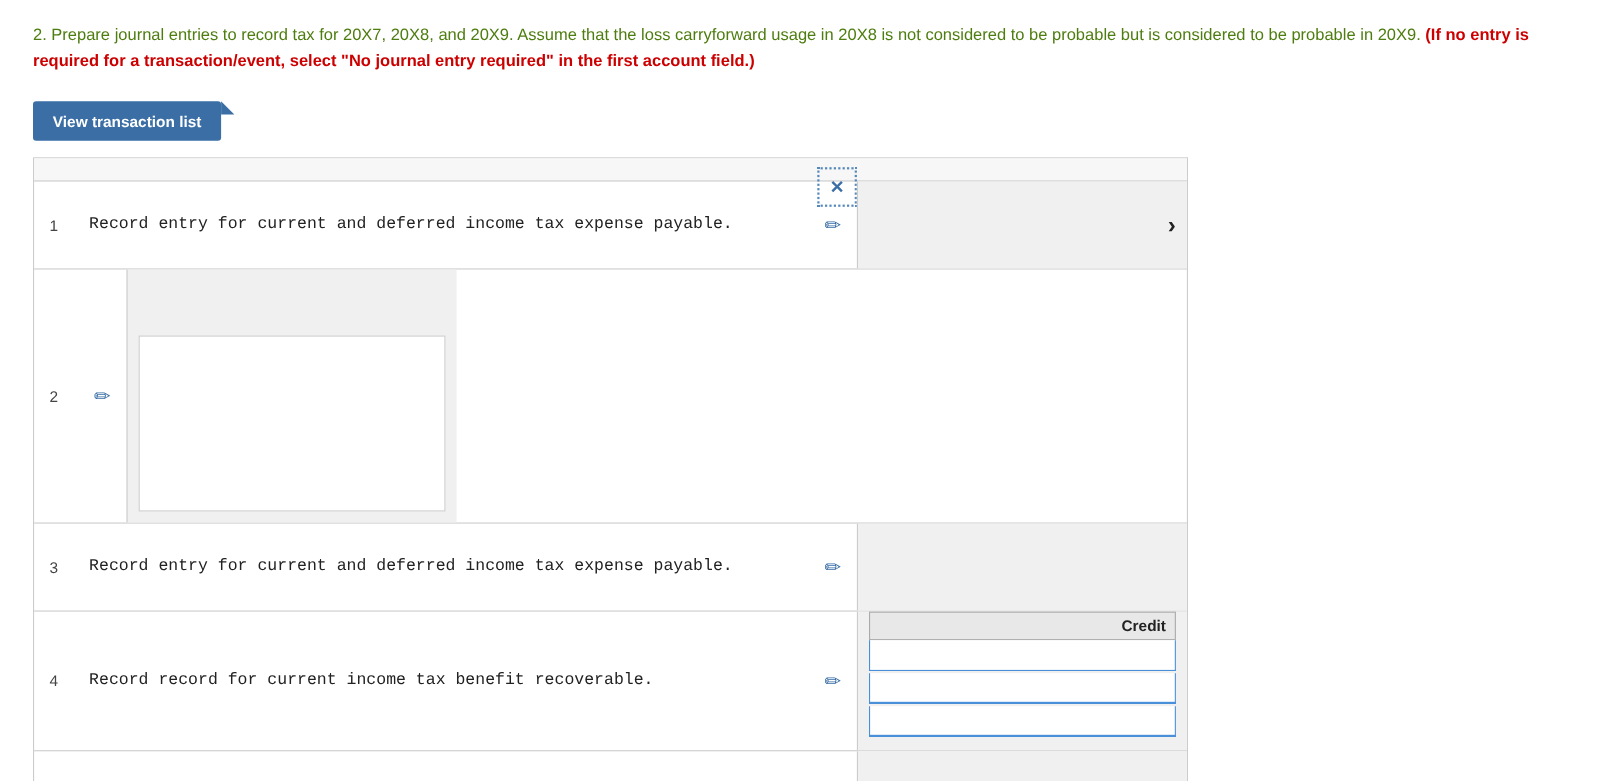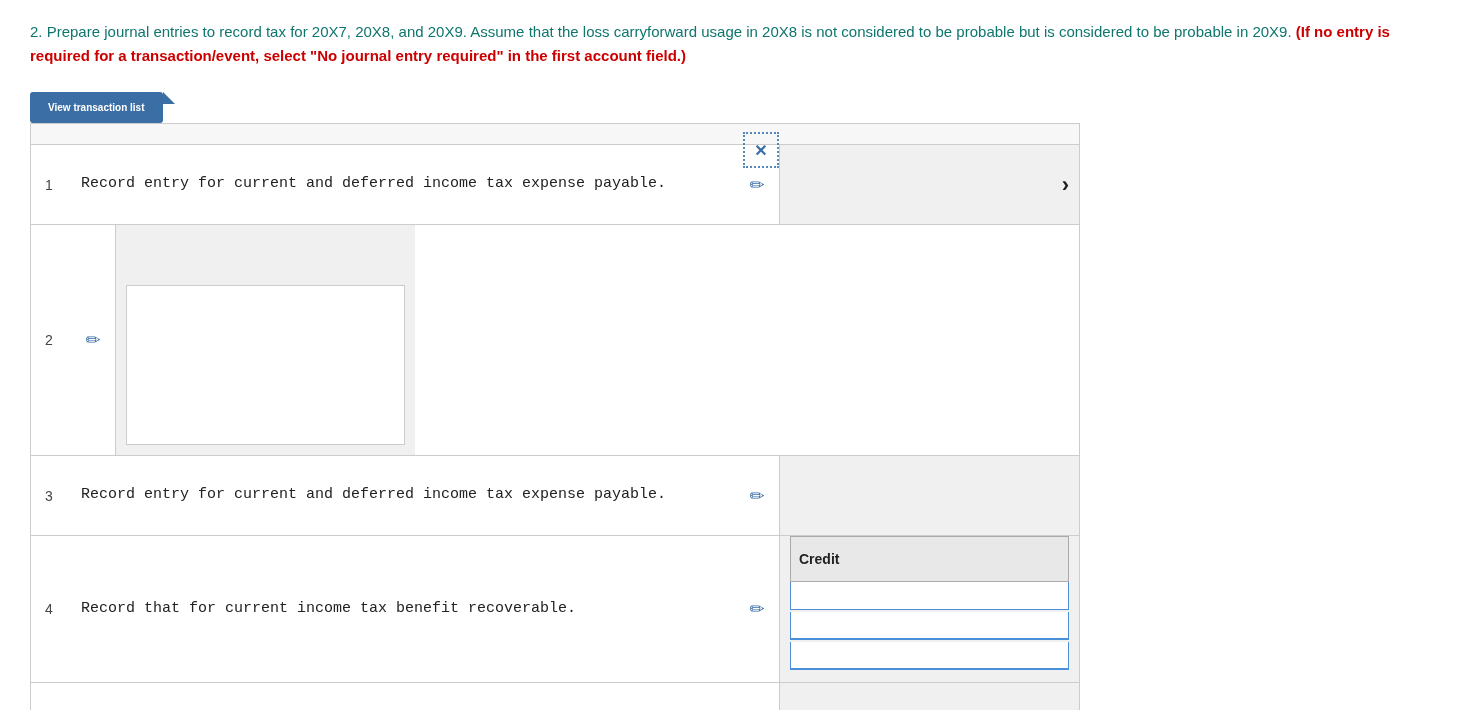--- a/index.html
+++ b/index.html
@@ -17,38 +17,38 @@
     }
 
     .instruction-text {
       font-size: 15px;
       line-height: 1.6;
       margin-bottom: 24px;
       max-width: 1380px;
     }
 
     .instruction-normal {
-      color: #0f766e;
+      color: #4d7c0f;
     }
 
     .instruction-red {
       color: #cc0000;
       font-weight: bold;
     }
 
     .view-transaction-btn {
       background-color: #3a6ea5;
       color: #fff;
       border: none;
       padding: 10px 18px;
-      font-size: 10px;
+      font-size: 14px;
       font-weight: bold;
       cursor: pointer;
       border-radius: 3px;
-      margin-bottom: 0;
+      margin-bottom: 15px;
       display: inline-block;
     }
 
     .transaction-container {
       border: 1px solid #ccc;
       margin-top: 0;
       position: relative;
       max-width: 1050px;
     }
 
@@ -154,22 +154,22 @@
       height: 160px;
     }
 
     .credit-section {
       margin: 0 10px 10px 10px;
     }
 
     .credit-label {
       background: #e8e8e8;
       border: 1px solid #aaa;
-      text-align: left;
-      padding: 14px 8px;
+      text-align: right;
+      padding: 4px 8px;
       font-size: 14px;
       font-weight: bold;
       color: #222;
       display: block;
     }
 
     .credit-input-row {
       border: 1px solid #4a90d9;
       border-top: none;
       height: 28px;
@@ -245,21 +245,21 @@
     <div class="entry-description">Record entry for current and deferred income tax expense payable.</div>
     <div class="entry-edit-btn">
       <span class="pencil-icon">✏</span>
     </div>
     <div class="right-panel">
     </div>
   </div>
 
   <div class="entry-row">
     <div class="entry-number">4</div>
-    <div class="entry-description">Record that for current income tax benefit recoverable.</div>
+    <div class="entry-description">Record record for current income tax benefit recoverable.</div>
     <div class="entry-edit-btn">
       <span class="pencil-icon">✏</span>
     </div>
     <div class="right-panel">
       <div class="credit-section">
         <span class="credit-label">Credit</span>
         <div class="credit-input-row"></div>
         <div class="credit-input-row blue-bottom"></div>
         <div class="credit-input-row blue-bottom"></div>
       </div>

